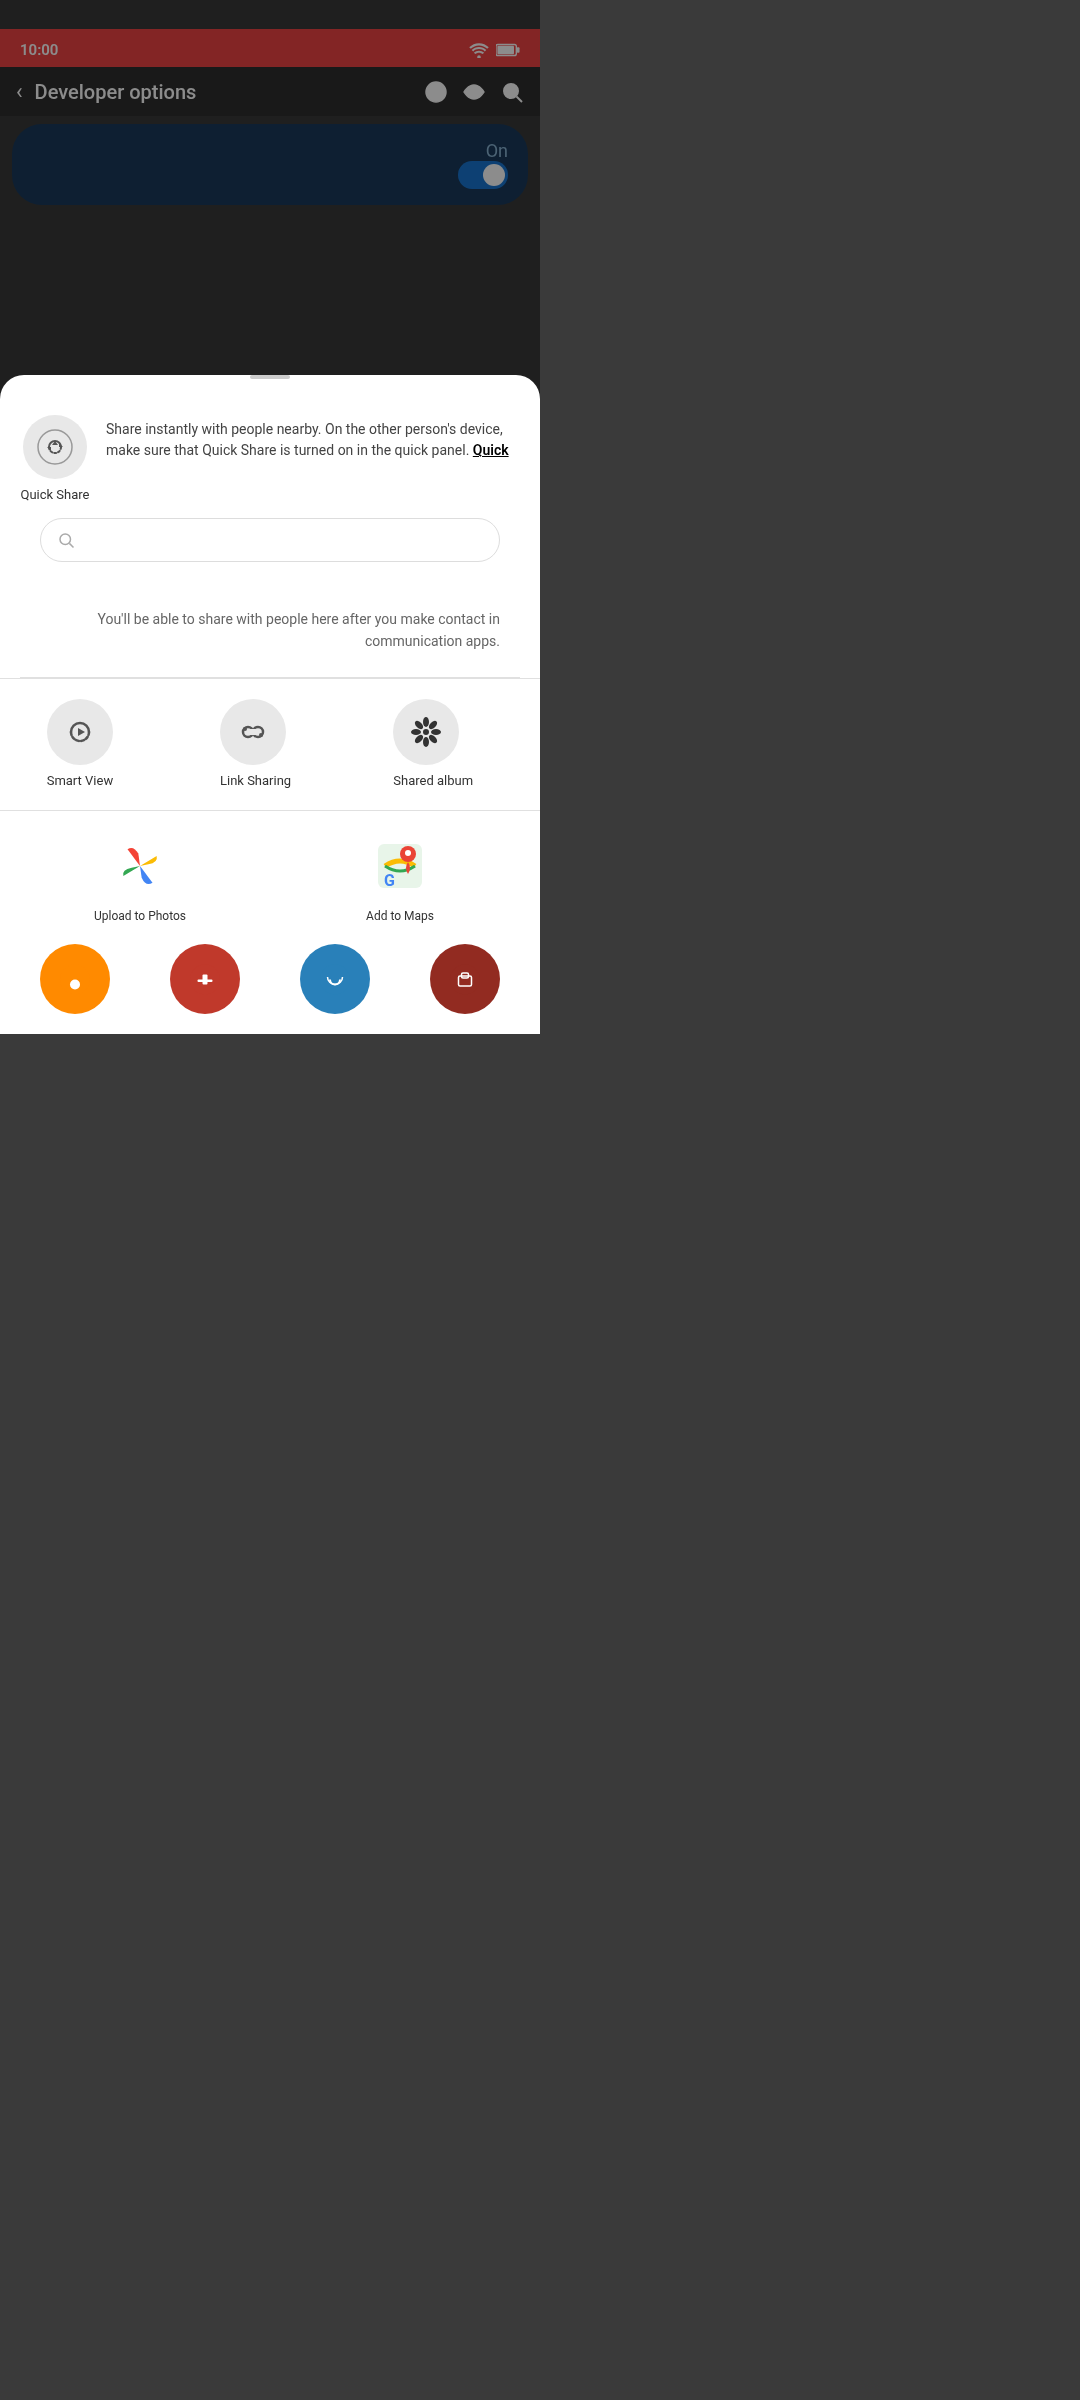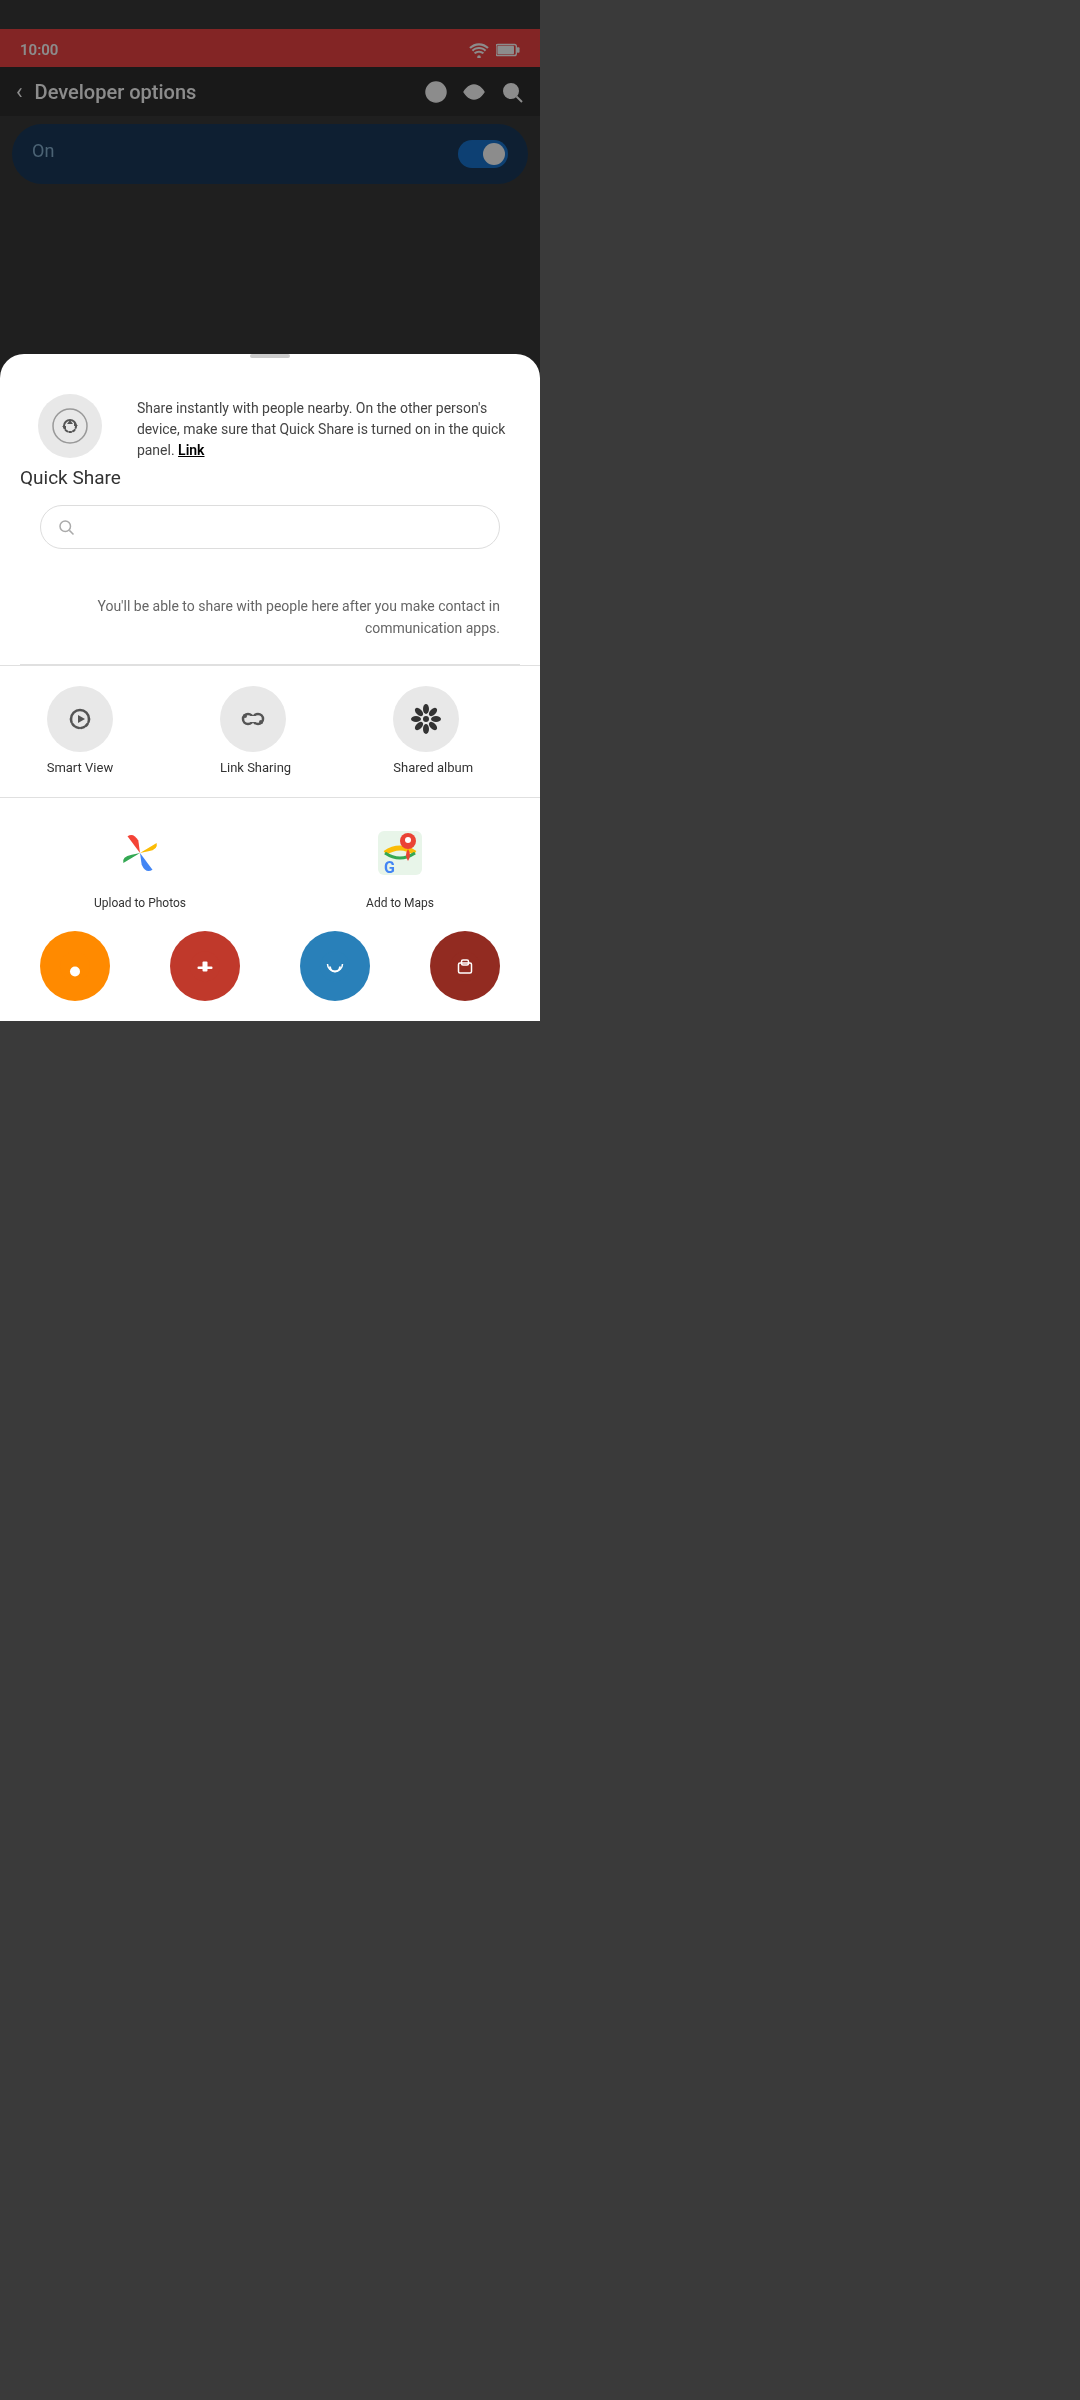--- a/index.html
+++ b/index.html
@@ -67,21 +67,22 @@
     }
 
     
     .toggle-bar {
       background: #1a3a5c;
       margin: 8px 12px;
       border-radius: 30px;
       padding: 16px 20px;
       display: flex;
       justify-content: space-between;
-      align-items: flex-start;
+      align-items: flex-end;
+      flex-direction: column;
     }
     .toggle-label {
       color: #8ab4d4;
       font-size: 18px;
     }
     .toggle-switch {
       width: 50px;
       height: 28px;
       background: #1976d2;
       border-radius: 14px;
@@ -187,21 +188,21 @@
       width: 64px;
       height: 64px;
       border-radius: 50%;
       background: #e8e8e8;
       display: flex;
       align-items: center;
       justify-content: center;
       margin-bottom: 8px;
     }
     .qs-label {
-      font-size: 19px;
+      font-size: 13px;
       color: #333;
       text-align: center;
     }
     .qs-description {
       flex: 1;
       font-size: 14px;
       color: #444;
       line-height: 1.5;
       padding-top: 4px;
     }
@@ -394,21 +395,21 @@
             <path d="M24 18 A6 6 0 0 1 12 18" stroke="#555" stroke-width="2" fill="none" stroke-linecap="round" stroke-dasharray="2 2"></path>
             <polygon points="22,14 26,18 22,18" fill="#555"></polygon>
             <polygon points="14,22 10,18 14,18" fill="#555"></polygon>
             <polygon points="18,12 21,16 15,16" fill="#555"></polygon>
           </svg>
         </div>
         <span class="qs-label">Quick Share</span>
       </div>
       <p class="qs-description">
         <span>Share instantly with people nearby. On the other person's device, make sure that Quick Share is turned on in the quick panel.</span>
-        <span class="qs-tips">Link</span>
+        <span class="qs-tips">Quick</span>
       </p>
     </div>
 
     <div class="contacts-search">
       <svg width="18" height="18" viewBox="0 0 24 24" fill="none" stroke="#aaa" stroke-width="2">
         <circle cx="11" cy="11" r="7"></circle>
         <line x1="16.5" y1="16.5" x2="22" y2="22"></line>
       </svg>
     </div>
 

